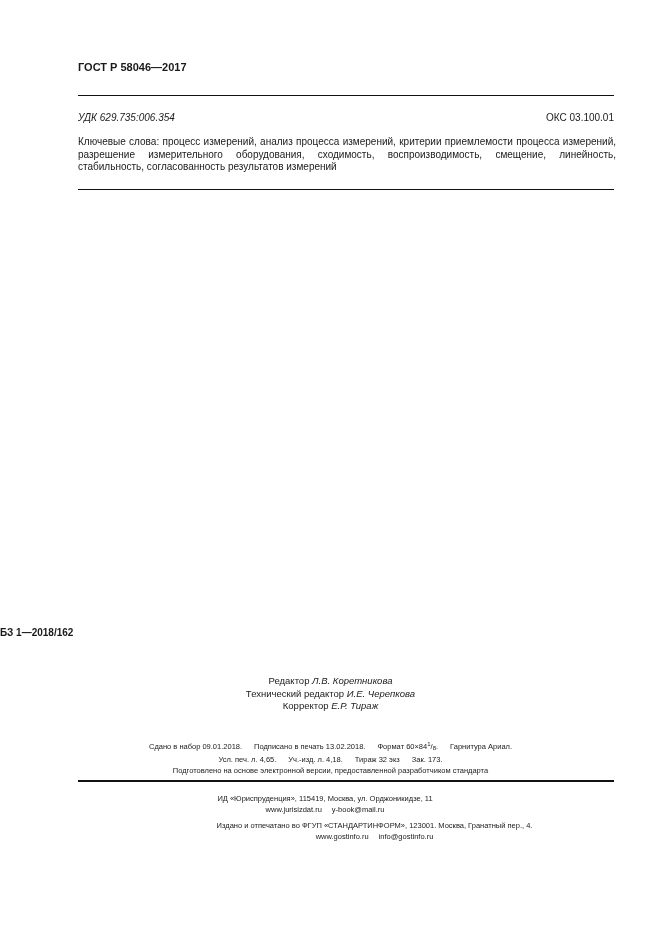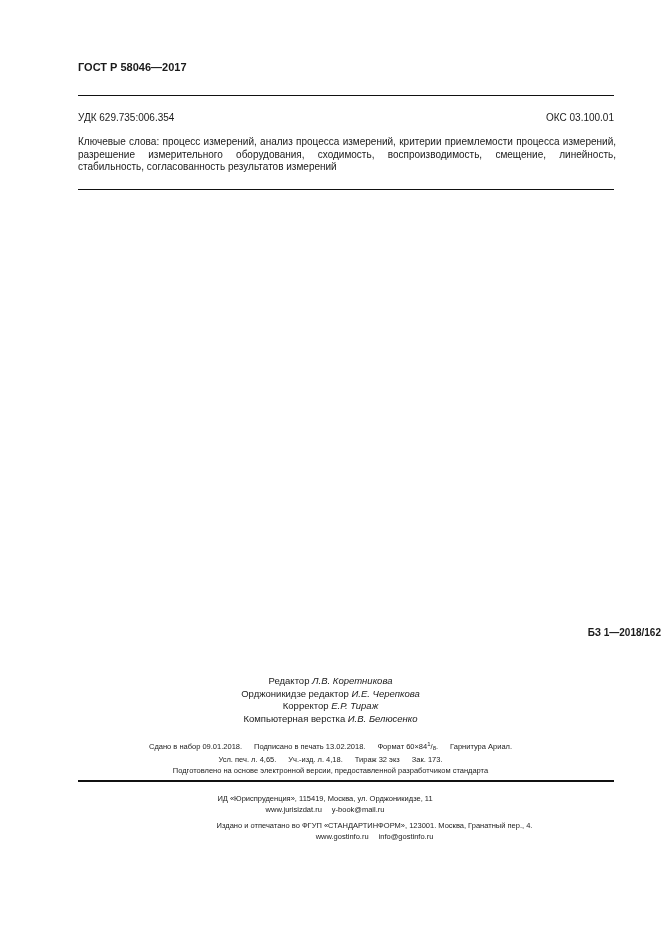--- a/index.html
+++ b/index.html
@@ -6,27 +6,27 @@
   body {
     width: 661px; height: 935px; position: relative; overflow: hidden;
     font-family: "Liberation Sans", sans-serif; color: #1a1a1a;
   }
   .abs { position: absolute; }
   .std-code { left: 78px; top: 61px; font-size: 11px; font-weight: bold; }
   .rule { left: 78px; width: 536px; height: 1px; background: #111; }
   .rule-top { top: 95px; }
   .rule-kw { top: 189px; }
   .rule-imprint { top: 780px; height: 1.5px; }
-  .udk { left: 78px; top: 112px; font-size: 10px; }
+  .udk { left: 78px; top: 112px; font-size: 10px; font-style: italic; }
   .oks { right: 47px; top: 112px; font-size: 10px; text-align: right; }
   .keywords {
     left: 78px; top: 136px; width: 538px; font-size: 10px; line-height: 12.5px;
     text-align: justify; text-align-last: left;
   }
-  .bz { left: 0; width: 661px; top: 627px; text-align: right; font-size: 10px; font-weight: bold; }
+  .bz { left: 0; width: 661px; top: 627px; text-align: left; font-size: 10px; font-weight: bold; }
   .credits { left: 0; width: 661px; top: 675px; text-align: center; font-size: 9.5px; line-height: 12.5px; }
   .credits .name { font-style: italic; margin-top: 48px; }
   .print-info { left: 0; width: 661px; top: 739px; text-align: center; font-size: 7.5px; line-height: 11px; }
   .print-info .sp { display: inline-block; width: 12px; }
   sup.frac { font-size: 6px; vertical-align: 3px; }
   sub.frac { font-size: 6px; vertical-align: -1px; }
   .publisher { left: 0; width: 650px; top: 793px; text-align: center; font-size: 7.5px; line-height: 11px; }
   .printer { left: 0; width: 661px; top: 820px; text-align: center; font-size: 7.5px; line-height: 11px; padding-left: 44px; }
 </style>
 </head>
@@ -38,23 +38,22 @@
 <div class="abs udk">УДК 629.735:006.354</div>
 <div class="abs oks">ОКС 03.100.01</div>
 
 <div class="abs keywords">Ключевые слова: процесс измерений, анализ процесса измерений, критерии приемлемости процесса измерений, разрешение измерительного оборудования, сходимость, воспроизводимость, смещение, линейность, стабильность, согласованность результатов измерений</div>
 <div class="abs rule rule-kw"></div>
 
 <div class="abs bz">БЗ 1—2018/162</div>
 
 <div class="abs credits">
   <div><span>Редактор</span> <span class="name">Л.В. Коретникова</span></div>
-  <div><span>Орджоникидзе редактор</span> <span class="name">И.Е. Черепкова</span></div>
+  <div><span>Технический редактор</span> <span class="name">И.Е. Черепкова</span></div>
   <div><span>Корректор</span> <span class="name">Е.Р. Тираж</span></div>
-  <div><span>Компьютерная верстка</span> <span class="name">И.В. Белюсенко</span></div>
 </div>
 
 <div class="abs print-info">
   <div>
     <span>Сдано в набор 09.01.2018.</span><span class="sp"></span><span>Подписано в печать 13.02.2018.</span><span class="sp"></span><span>Формат 60×84</span><sup class="frac">1</sup>/<sub class="frac">8</sub><span>.</span><span class="sp"></span><span>Гарнитура Ариал.</span>
   </div>
   <div>
     <span>Усл. печ. л. 4,65.</span><span class="sp"></span><span>Уч.-изд. л. 4,18.</span><span class="sp"></span><span>Тираж 32 экз</span><span class="sp"></span><span>Зак. 173.</span>
   </div>
   <div>Подготовлено на основе электронной версии, предоставленной разработчиком стандарта</div>

